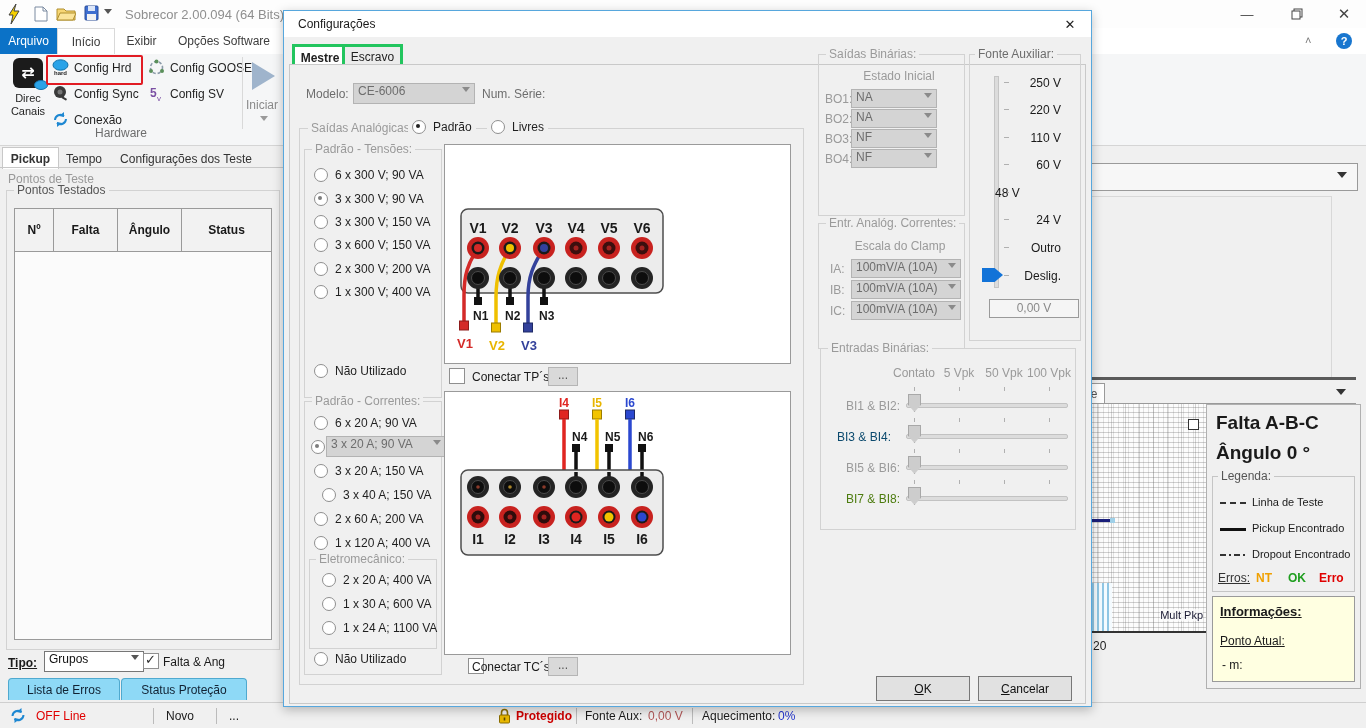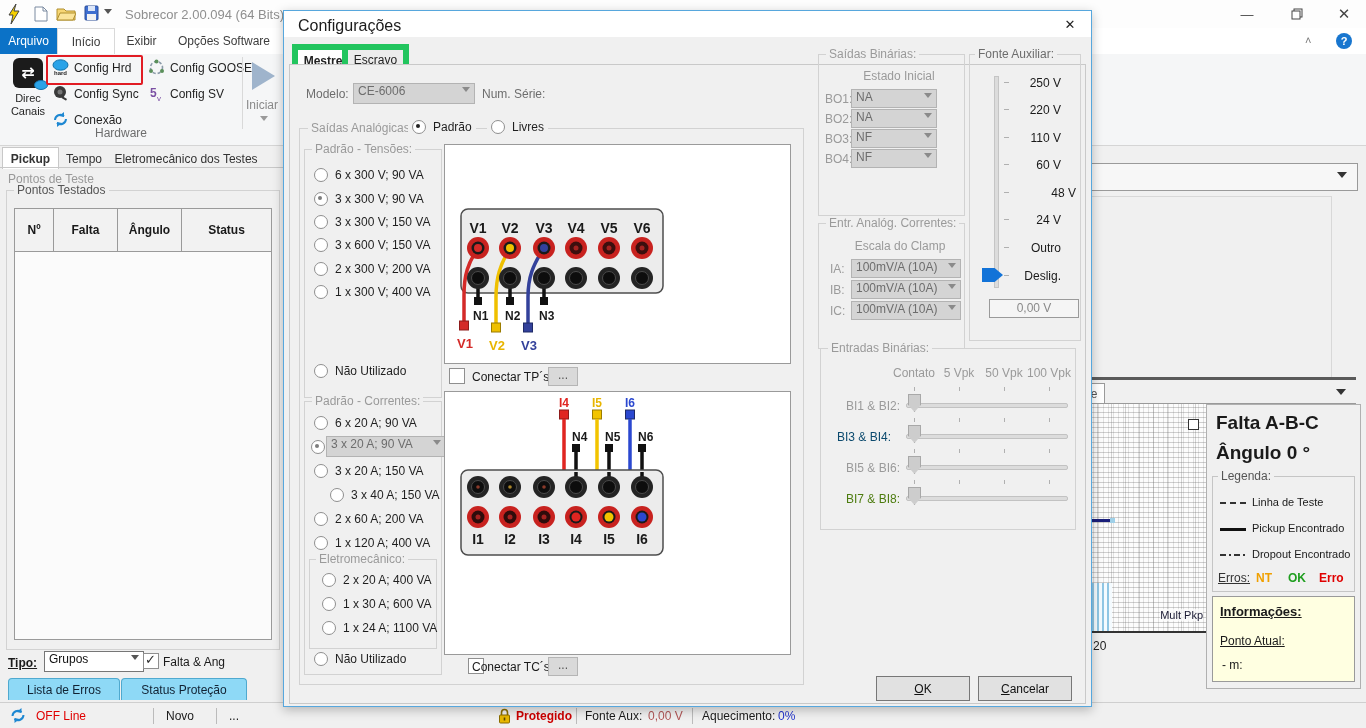--- a/index.html
+++ b/index.html
@@ -56,21 +56,21 @@
       border-left:1px solid #9a9a9a;overflow:hidden;}
   .hatch{position:absolute;background:repeating-linear-gradient(90deg,#8fc6e4 0 2px,#f4fbff 2px 5px);}
   .legendline{position:absolute;width:26px;}
   .infobox{position:absolute;background:#ffffe1;border:1px solid #9a9a9a;}
   .und{text-decoration:underline;}
   
   .dialog{position:absolute;left:283px;top:10px;width:807px;height:695px;background:#f0f0f0;
           border:1px solid #57a7dd;box-shadow:0 3px 10px rgba(0,0,0,.25);}
   .dlg-titlebar{position:absolute;left:0;top:0;width:100%;height:26px;background:#fff;}
   .dlg-close{position:absolute;right:0;top:0;width:42px;height:26px;display:flex;align-items:center;justify-content:center;font-size:13px;color:#222;}
-  .dtab{position:absolute;top:33px;height:20px;display:flex;align-items:center;justify-content:center;border:6px solid #22c55e;background:#ececec;color:#222;}
+  .dtab{position:absolute;top:33px;height:20px;display:flex;align-items:center;justify-content:center;border:3px solid #22c55e;background:#ececec;color:#222;}
   .dtab.active{background:#fff;border-bottom:none;font-weight:bold;height:21px;}
   .page{position:absolute;left:5px;top:53px;width:795px;height:638px;border:1px solid #c9c9c9;background:#f0f0f0;}
   .diagram{position:absolute;background:#fff;border:1px solid #9a9a9a;}
   .slider-track{position:absolute;height:3px;background:#dcdcdc;border:1px solid #c2c2c2;border-radius:2px;}
   .tickv{position:absolute;width:1px;height:4px;background:#b0b0b0;}
   .tickh{position:absolute;width:5px;height:1px;background:#b0b0b0;}
   .thumb-down{position:absolute;width:11px;height:16px;background:#cdcdcd;border:1px solid #a8a8a8;
       clip-path:polygon(0 0,100% 0,100% 60%,50% 100%,0 60%);}
   .thumb-right{position:absolute;width:21px;height:14px;background:#1273d8;
       clip-path:polygon(0 0,60% 0,100% 50%,60% 100%,0 100%);}
@@ -186,21 +186,21 @@
     <div class="abs nowrap" style="left:0;top:40px;width:36px;color:#8a8a8a;font-size:12px">Iniciar</div>
     <div class="abs" style="left:14px;top:58px;width:0;height:0;border:4px solid transparent;border-top:5px solid #9a9a9a"></div>
   </div>
 
   <div class="abs" style="left:0;top:72px;width:242px;text-align:center;color:#6d6d6d">Hardware</div>
 </div>
 
 
 <div class="ltab active" style="left:2px;width:55px">Pickup</div>
 <div class="ltab" style="left:57px;width:52px">Tempo</div>
-<div class="ltab" style="left:109px;width:152px">Eletromecânico dos Testes</div>
+<div class="ltab" style="left:109px;width:152px">Configurações dos Teste</div>
 <div class="tabline"></div>
 
 <div class="abs" style="left:8px;top:172px;color:#999">Pontos de Teste</div>
 
 <div class="groupbox" style="left:6px;top:190px;width:272px;height:458px"></div>
 <div class="grouplabel" style="left:14px;top:184px;color:#555">Pontos Testados</div>
 
 <div class="abs" style="left:14px;top:208px;width:256px;height:430px;border:1px solid #9a9a9a;background:#fbfbfb">
   <div class="thead" style="height:42px;border-bottom:1px solid #9a9a9a">
     <div class="thcell" style="width:38px">Nº</div>
@@ -289,21 +289,21 @@
   <div class="abs nowrap" style="left:585px;top:6px">Fonte Aux:</div>
   <div class="abs nowrap" style="left:648px;top:6px;color:#b05555">0,00 V</div>
   <div class="abs" style="left:692px;top:5px;width:1px;height:16px;background:#bbb"></div>
   <div class="abs nowrap" style="left:702px;top:6px">Aquecimento:</div>
   <div class="abs nowrap" style="left:778px;top:6px;color:#2233cc">0%</div>
 </div>
 
 
 <div class="dialog">
   <div class="dlg-titlebar">
-    <div class="abs nowrap" style="left:14px;top:6px;font-size:16px">Configurações</div>
+    <div class="abs nowrap" style="left:14px;top:6px;font-size:12px">Configurações</div>
     <div class="dlg-close">✕</div>
   </div>
 
   <div class="dtab active" style="left:8px;width:50px">Mestre</div>
   <div class="dtab" style="left:58px;width:55px">Escravo</div>
   <div class="page"></div>
 
   
   <div class="abs nowrap" style="left:22px;top:76px;color:#6d6d6d">Modelo:</div>
   <div class="combo disabled" style="left:69px;top:72px;width:112px;height:19px">
@@ -367,21 +367,21 @@
       <span class="radio on"></span>
     </div>
   <div class="combo disabled" style="left:42px;top:425px;width:110px;height:19px">
     <span>3 x 20 A; 90 VA</span>
       <span class="arr"></span>
   </div>
   <div class="row" style="left:30px;top:453px">
       <span class="radio"></span>
       <span>3 x 20 A; 150 VA</span>
     </div>
-  <div class="row" style="left:46px;top:477px">
+  <div class="row" style="left:38px;top:477px">
       <span class="radio"></span>
       <span>3 x 40 A; 150 VA</span>
     </div>
   <div class="row" style="left:30px;top:501px">
       <span class="radio"></span>
       <span>2 x 60 A; 200 VA</span>
     </div>
   <div class="row" style="left:30px;top:525px">
       <span class="radio"></span>
       <span>1 x 120 A; 400 VA</span>
@@ -641,21 +641,21 @@
   <div class="grouplabel" style="left:691px;top:37px;color:#6d6d6d">Fonte Auxiliar:</div>
   <div class="vtrack" style="left:710px;top:65px;height:210px"></div>
   <div class="tickh" style="left:720px;top:71px"></div><div class="tickh" style="left:720px;top:98px"></div>
   <div class="tickh" style="left:720px;top:126px"></div><div class="tickh" style="left:720px;top:153px"></div>
   <div class="tickh" style="left:720px;top:181px"></div><div class="tickh" style="left:720px;top:208px"></div>
   <div class="tickh" style="left:720px;top:236px"></div><div class="tickh" style="left:720px;top:264px"></div>
   <div class="abs" style="left:727px;top:65px;width:50px;text-align:right">250 V</div>
   <div class="abs" style="left:727px;top:92px;width:50px;text-align:right">220 V</div>
   <div class="abs" style="left:727px;top:120px;width:50px;text-align:right">110 V</div>
   <div class="abs" style="left:727px;top:147px;width:50px;text-align:right">60 V</div>
-  <div class="abs" style="left:742px;top:175px;width:50px;text-align:right">48 V</div>
+  <div class="abs" style="left:711px;top:175px;width:50px;text-align:left">48 V</div>
   <div class="ab abs" style="left:727px;top:202px;width:50px;text-align:right">24 V</div>
   <div class="abs" style="left:727px;top:230px;width:50px;text-align:right">Outro</div>
   <div class="abs" style="left:727px;top:258px;width:50px;text-align:right">Deslig.</div>
   <div class="thumb-right" style="left:698px;top:257px"></div>
   <div class="abs" style="left:705px;top:288px;width:88px;height:17px;border:1px solid #9a9a9a;background:#f5f5f5;color:#8a8a8a;text-align:center;line-height:17px">0,00 V</div>
 
   
   <div class="btn" style="left:592px;top:665px;width:92px;height:23px">
       <span class="fl">OK</span>
     </div>

